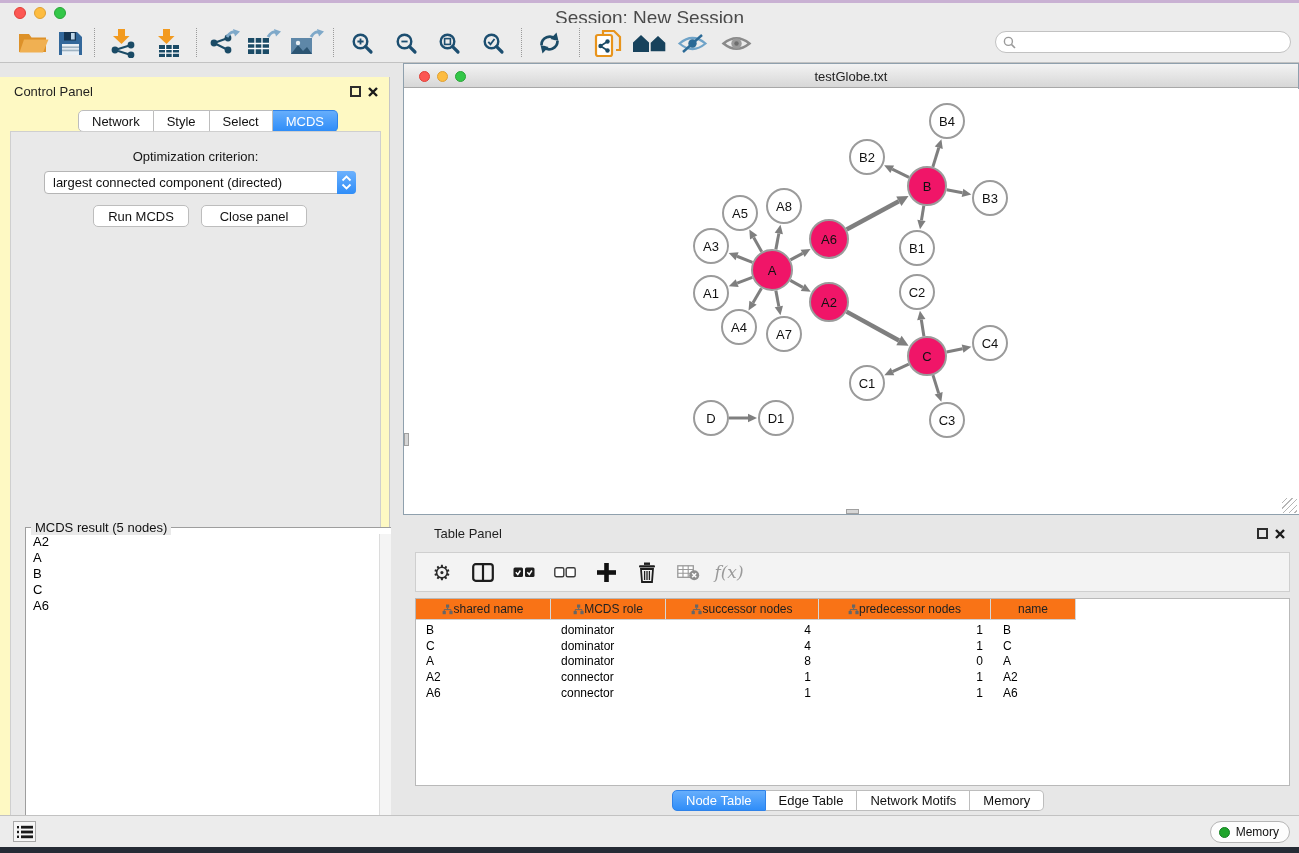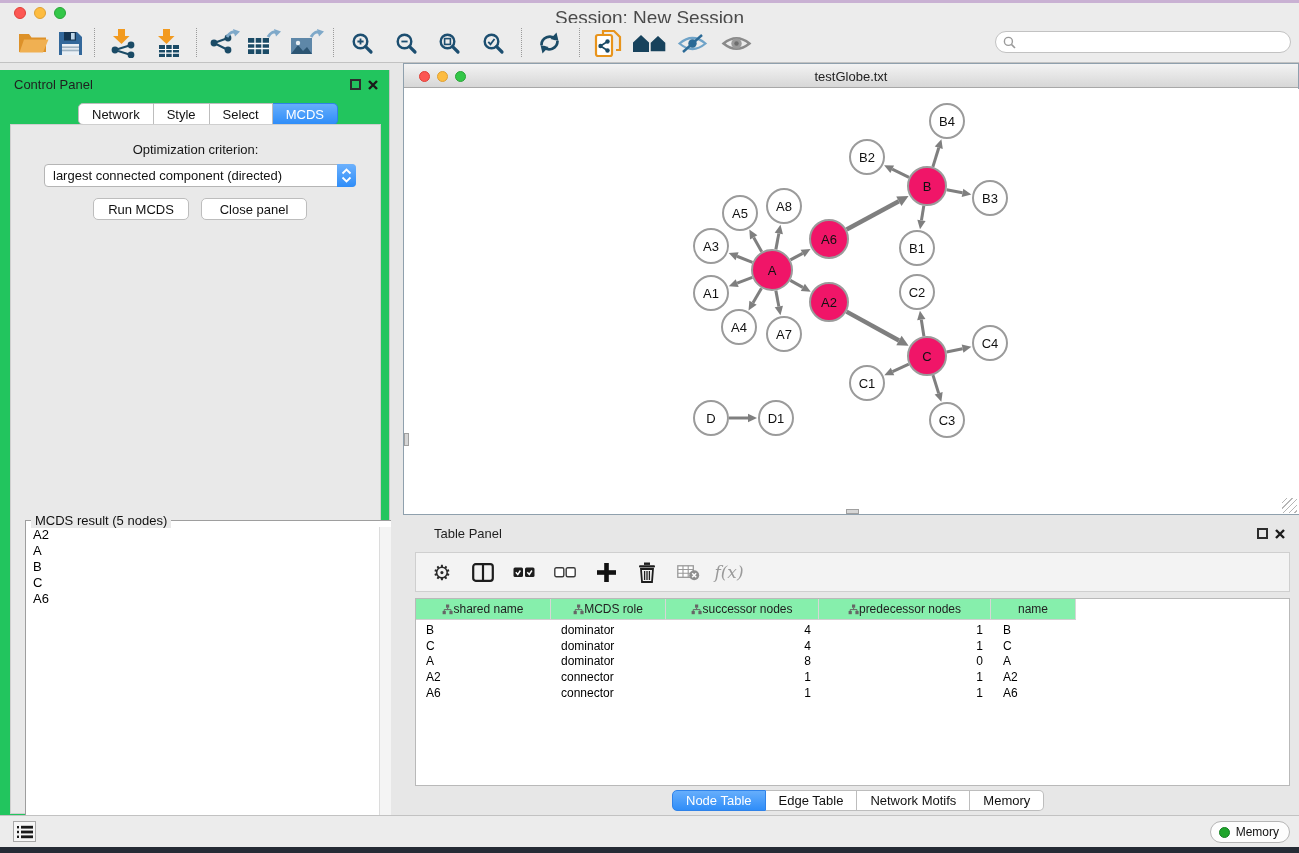--- a/index.html
+++ b/index.html
@@ -17,21 +17,21 @@
   .app-title{position:absolute;top:4px;left:0;width:100%;text-align:center;font-size:19px;color:#4a4a4a}
 
   .toolbar{position:absolute;left:0;top:23px;width:1299px;height:40px;background:#ececec;border-bottom:1px solid #c2c2c2}
   .tbicon{position:absolute;top:3px;height:34px;width:40px;display:flex;align-items:center;justify-content:center}
   .tbdiv{position:absolute;top:5px;height:29px;width:0;border-left:1px dotted #9a9a9a}
   .search{position:absolute;left:995px;top:8px;width:296px;height:22px;border:1px solid #c2c2c2;border-radius:11px;
     background:#fff;display:flex;align-items:center;padding-left:7px;gap:4px}
   .search input{border:none;outline:none;flex:1;font-size:12px;background:transparent;font-family:"Liberation Sans",sans-serif}
 
   
-  .control-panel{position:absolute;left:0;top:70px;width:390px;height:752px;background:#22c55e;border-right:1px solid #c6c6c6}
+  .control-panel{position:absolute;left:0;top:77px;width:390px;height:752px;background:#fef9c3;border-right:1px solid #c6c6c6}
   .cp-header{position:absolute;left:0;top:0;width:100%;height:28px}
   .cp-title{position:absolute;left:14px;top:7px;font-size:13px;color:#1f1f1f}
   .panel-float{position:absolute;width:11px;height:11px;border:2px solid #2d2d2d;background:transparent}
   .panel-close{position:absolute;width:12px;height:12px}
   .panel-close svg{display:block}
   .cp-float{right:28px;top:9px}
   .cp-close{right:10px;top:9px}
 
   .cp-tabs{position:absolute;left:78px;top:33px;height:16px;display:flex}
   .tab{height:22px;display:flex;align-items:center;justify-content:center;padding:0 13px;font-size:13px;
@@ -76,21 +76,21 @@
   .tp-float{right:31px;top:8px}
   .tp-close{right:13px;top:8px}
   .tp-toolbar{position:absolute;left:24px;top:32px;width:875px;height:40px;background:#f3f3f3;border:1px solid #cfcfcf;
     display:flex;align-items:center;gap:17px;padding-left:14px}
   .tpicon{display:flex;align-items:center;justify-content:center;width:24px;height:26px}
   .gear-glyph{font-size:21px;color:#2b2b2b;line-height:1}
   .fx-label{font-family:"DejaVu Serif",serif;font-style:italic;font-size:17px;color:#9a9a9a}
 
   .tp-table{position:absolute;left:24px;top:78px;width:875px;height:188px;background:#fff;border:1px solid #b9b9b9;overflow:hidden}
   .thead{position:absolute;left:0;top:0;height:21px;display:flex}
-  .hcell{height:21px;background:#86efac;border-right:1px solid #d6d6d6;border-bottom:1px solid #cfcfcf;
+  .hcell{height:21px;background:#f97316;border-right:1px solid #d6d6d6;border-bottom:1px solid #cfcfcf;
     display:flex;align-items:center;justify-content:center;font-size:12px;color:#222}
   .tbody{position:absolute;left:0;top:23px;width:100%}
   .trow{display:flex;height:15.8px;align-items:center}
   .tcell{font-size:12px;color:#000;white-space:nowrap;overflow:hidden}
   .c1{width:135px;padding-left:10px}
   .c2{width:115px;padding-left:10px}
   .c3{width:153px;text-align:right;padding-right:8px}
   .c4{width:172px;text-align:right;padding-right:8px}
   .c5{width:85px;padding-left:12px}
 

